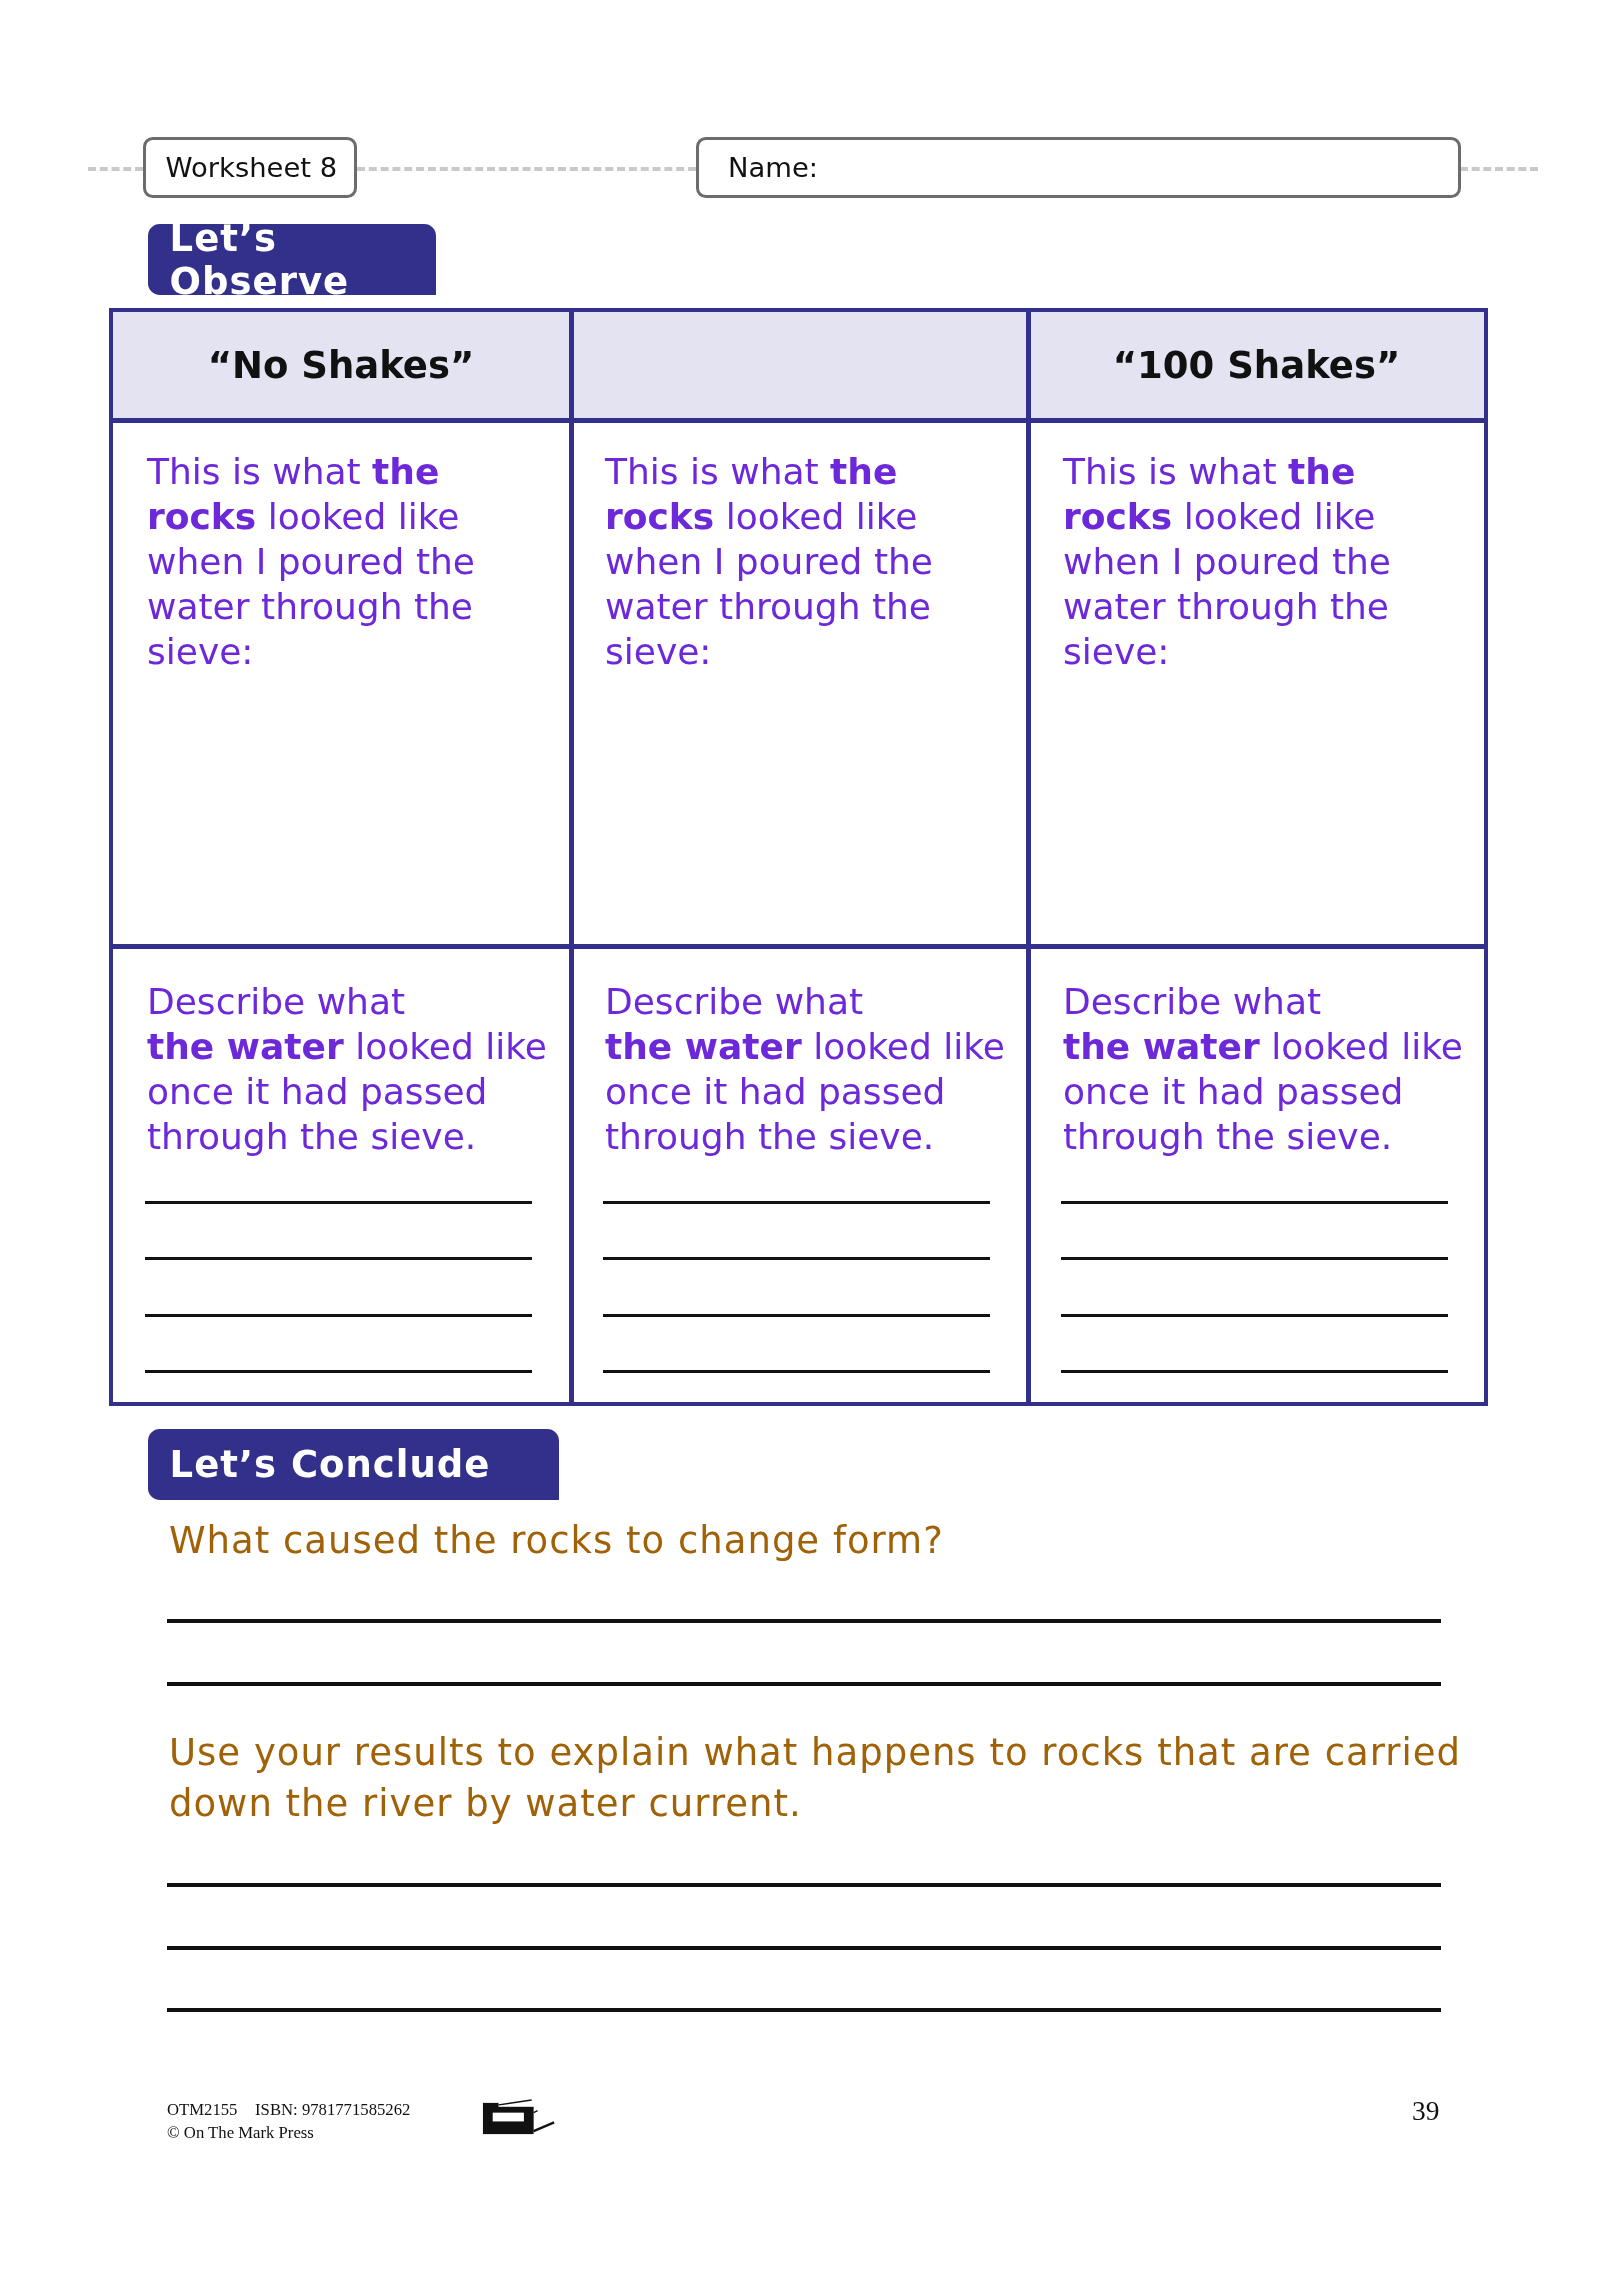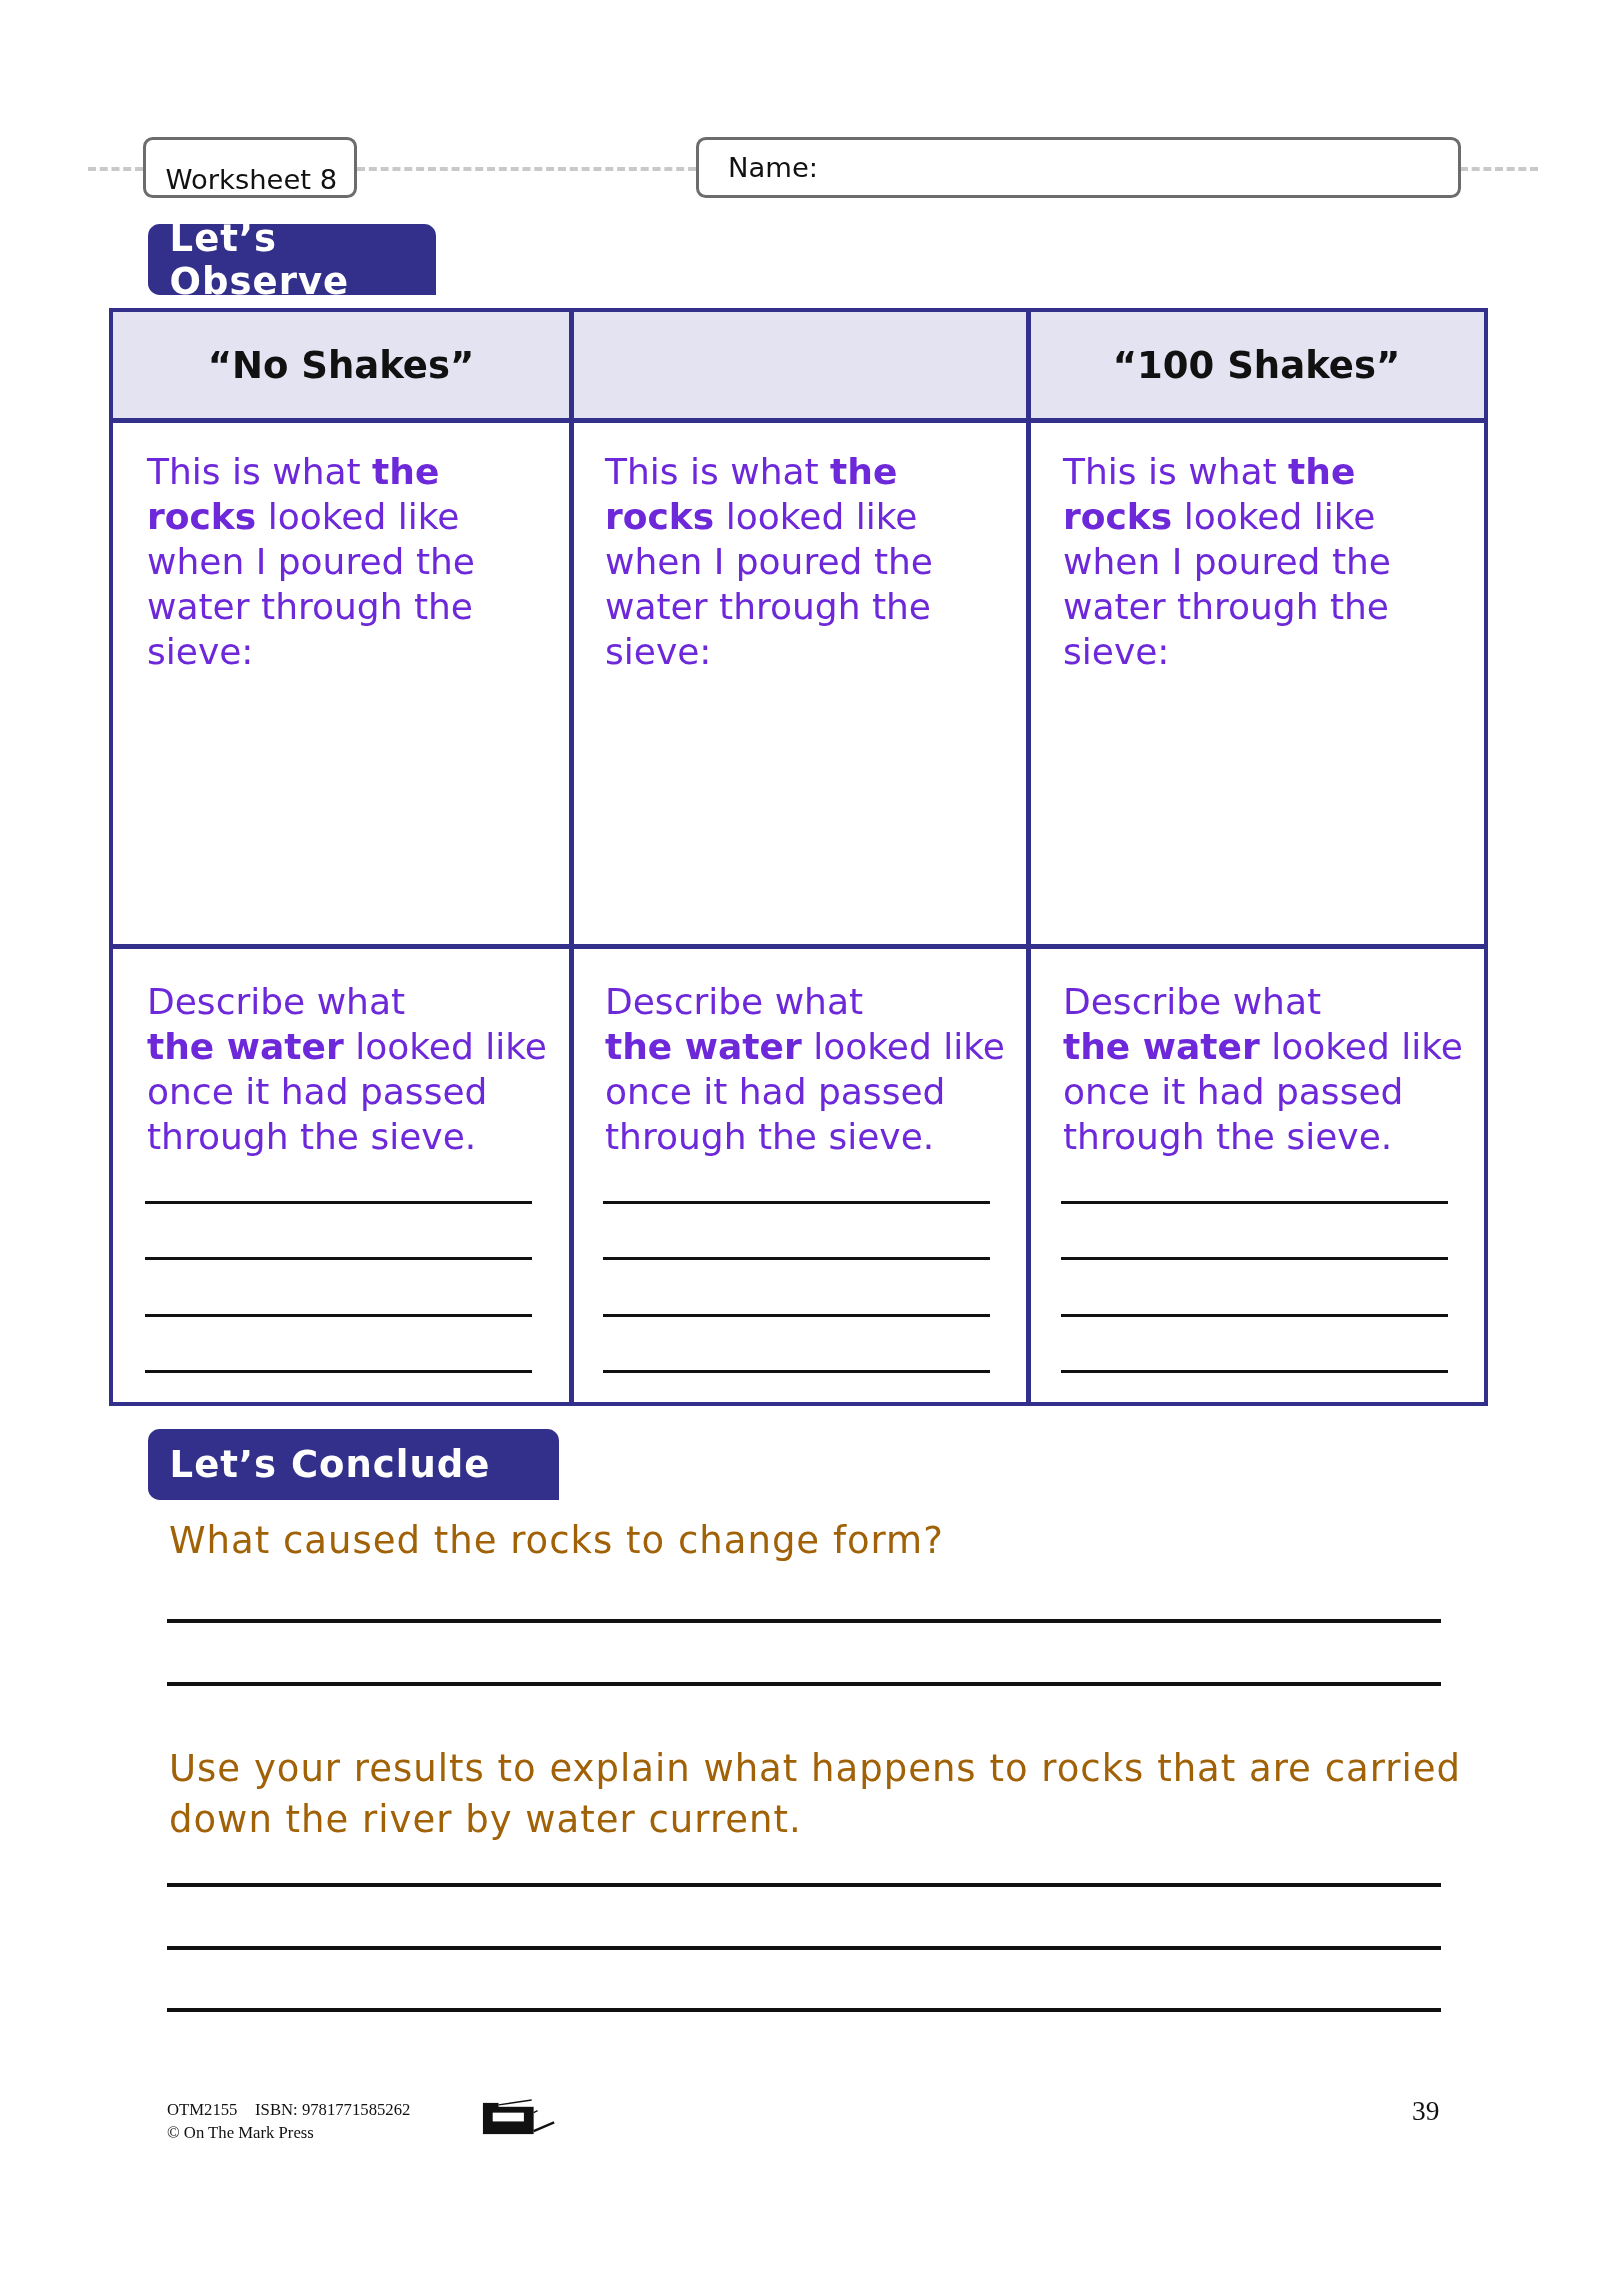--- a/index.html
+++ b/index.html
@@ -4,21 +4,21 @@
 <style>
   html, body { margin: 0; padding: 0; background: #ffffff; }
   body { width: 1621px; height: 2293px; position: relative; overflow: hidden;
          font-family: "DejaVu Sans", "Liberation Sans", sans-serif; color: #111; }
   .abs { position: absolute; }
 
   
   .dash { position: absolute; height: 0; border-top: 4.9px dashed #c9c9c9; }
   .tag-box { position: absolute; border: 3.9px solid #6c6c6c; border-radius: 9.8px; background: #fff;
              font-size: 27.4px; display: flex; align-items: center; box-sizing: border-box; }
-  .ws-box { left: 143px; top: 137px; width: 214px; height: 61px; padding-left: 19.6px; align-items: flex-end; }
+  .ws-box { left: 143px; top: 137px; width: 214px; height: 61px; padding-left: 19.6px; }
   .name-box { left: 696px; top: 137px; width: 765px; height: 61px; padding-left: 29px; }
 
   
   .banner { position: absolute; background: #33308c; color: #fff; font-weight: bold;
             font-size: 37px; border-radius: 11.8px 11.8px 0 11.8px; box-sizing: border-box;
             display: flex; align-items: center; padding-left: 21.6px; letter-spacing: 1px; }
   .b-observe { left: 148px; top: 224px; width: 288px; height: 71px; }
   .b-conclude { left: 148px; top: 1429px; width: 411px; height: 71px; }
 
   
@@ -117,21 +117,21 @@
 <div class="banner b-conclude">
   <span>Let’s Conclude</span>
 </div>
 
 <div class="q" style="top:1515px; width:1294px;">
   <span>What caused the rocks to change form?</span>
 </div>
 <div class="aline" style="top:1619px;"></div>
 <div class="aline" style="top:1682px;"></div>
 
-<div class="q" style="top:1727px; width:1294px;margin-top:16px;">
+<div class="q" style="top:1727px; width:1294px;">
   <span>Use your results to explain what happens to rocks that are carried down the river by water current.</span>
 </div>
 <div class="aline" style="top:1883px;"></div>
 <div class="aline" style="top:1946px;"></div>
 <div class="aline" style="top:2008px;"></div>
 
 <div class="footer-l">
   <div><span>OTM2155</span><span class="gap"></span><span>ISBN: 9781771585262</span></div>
   <div>© On The Mark Press</div>
 </div>

